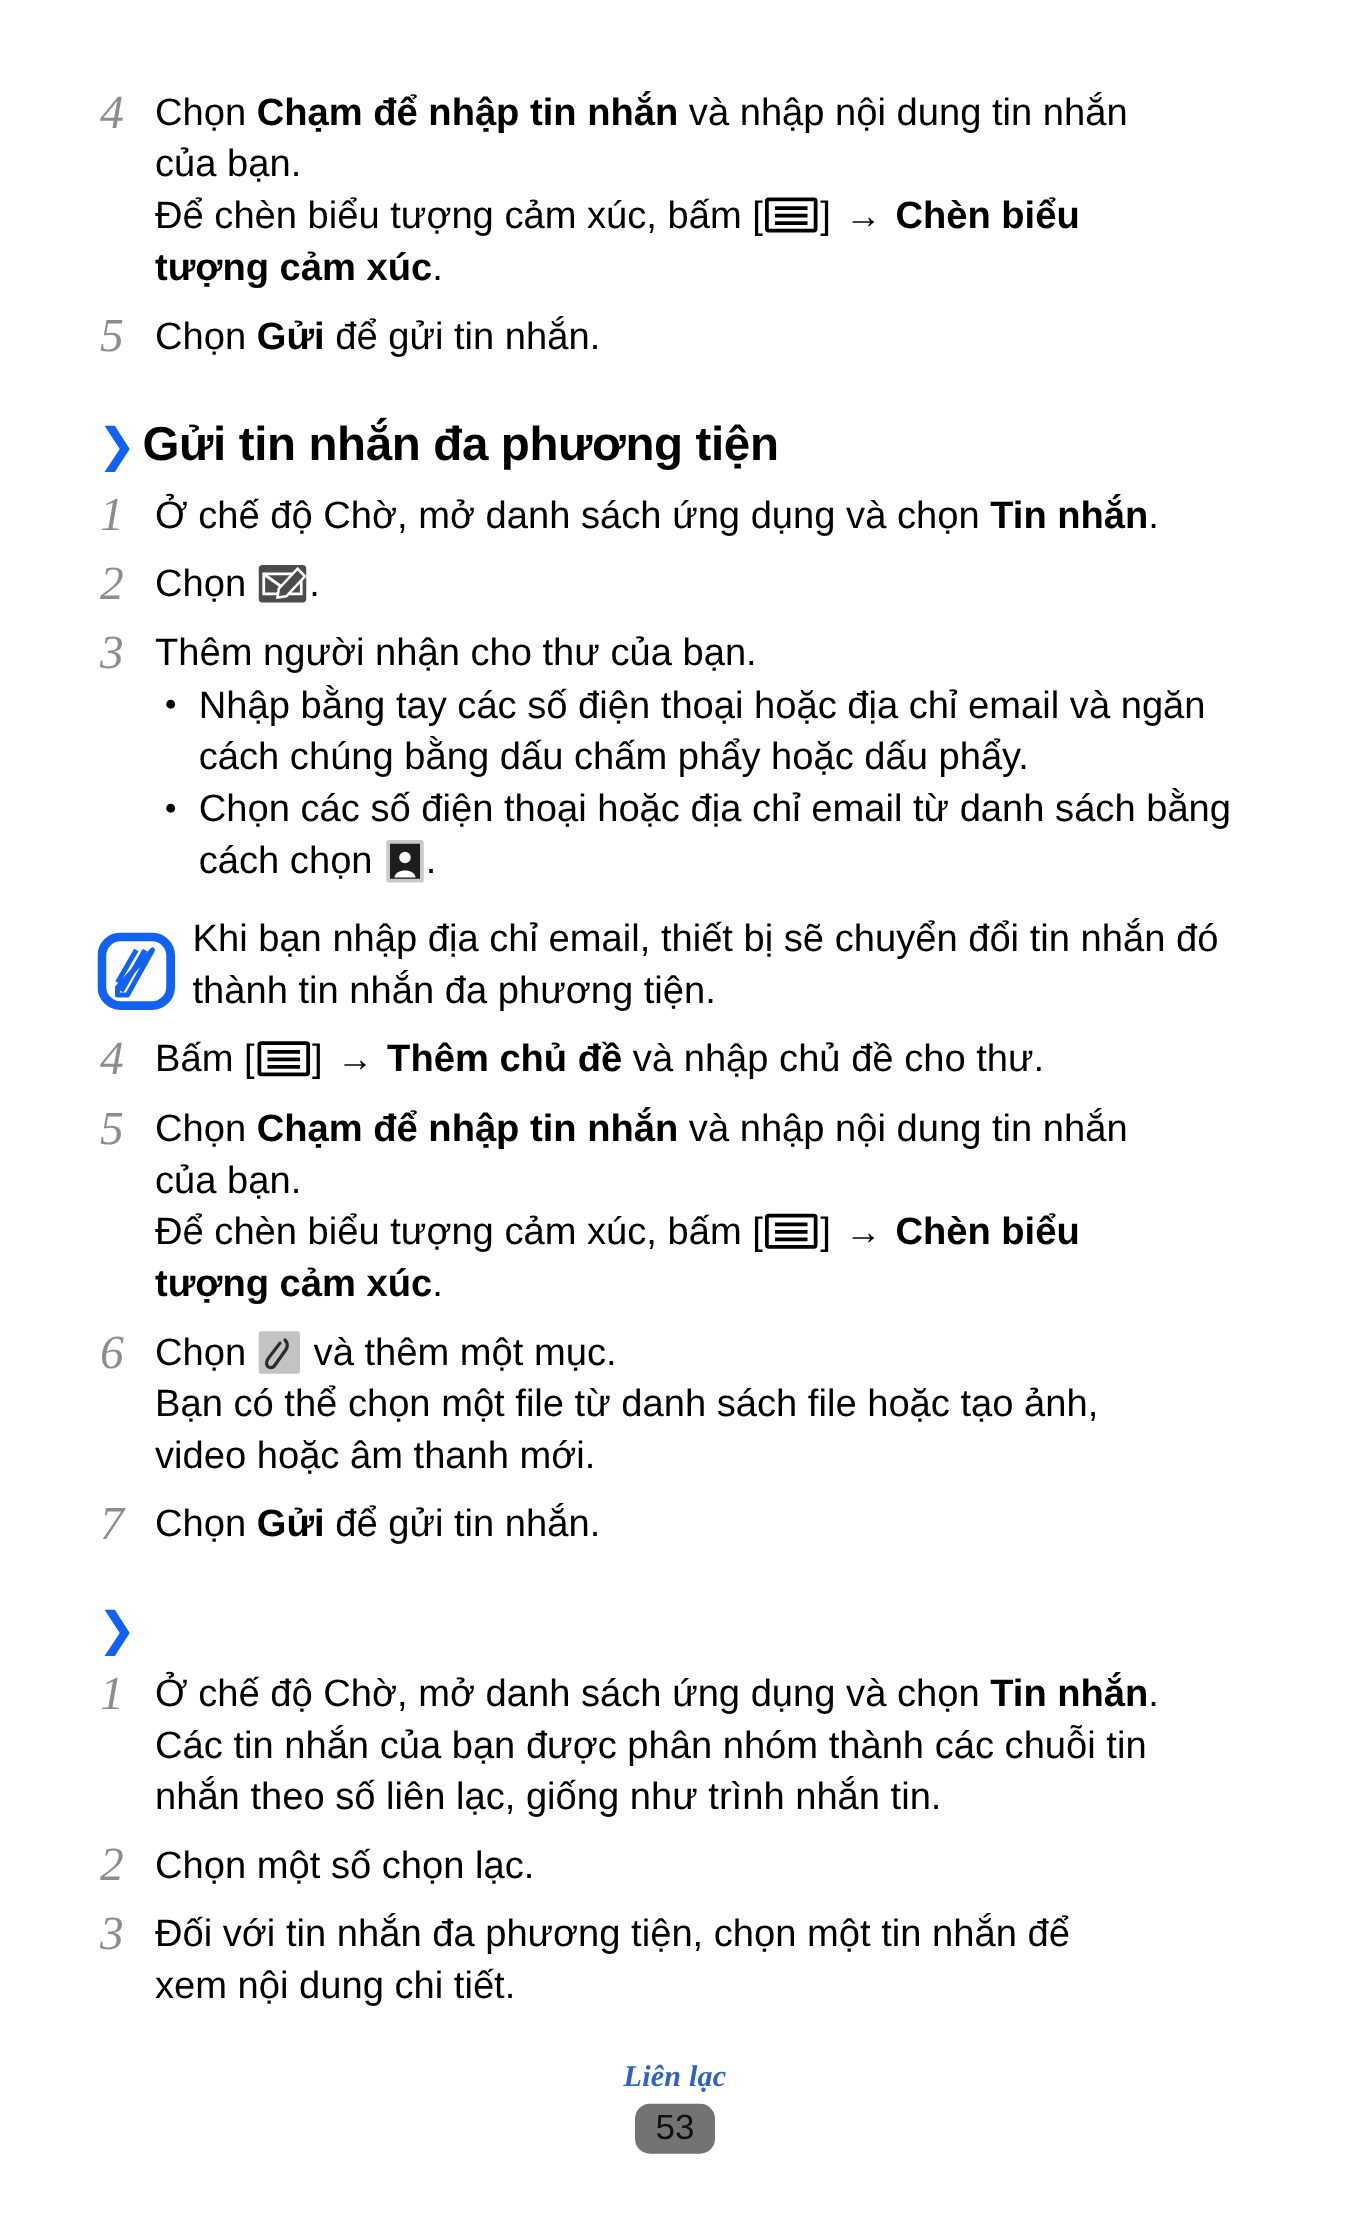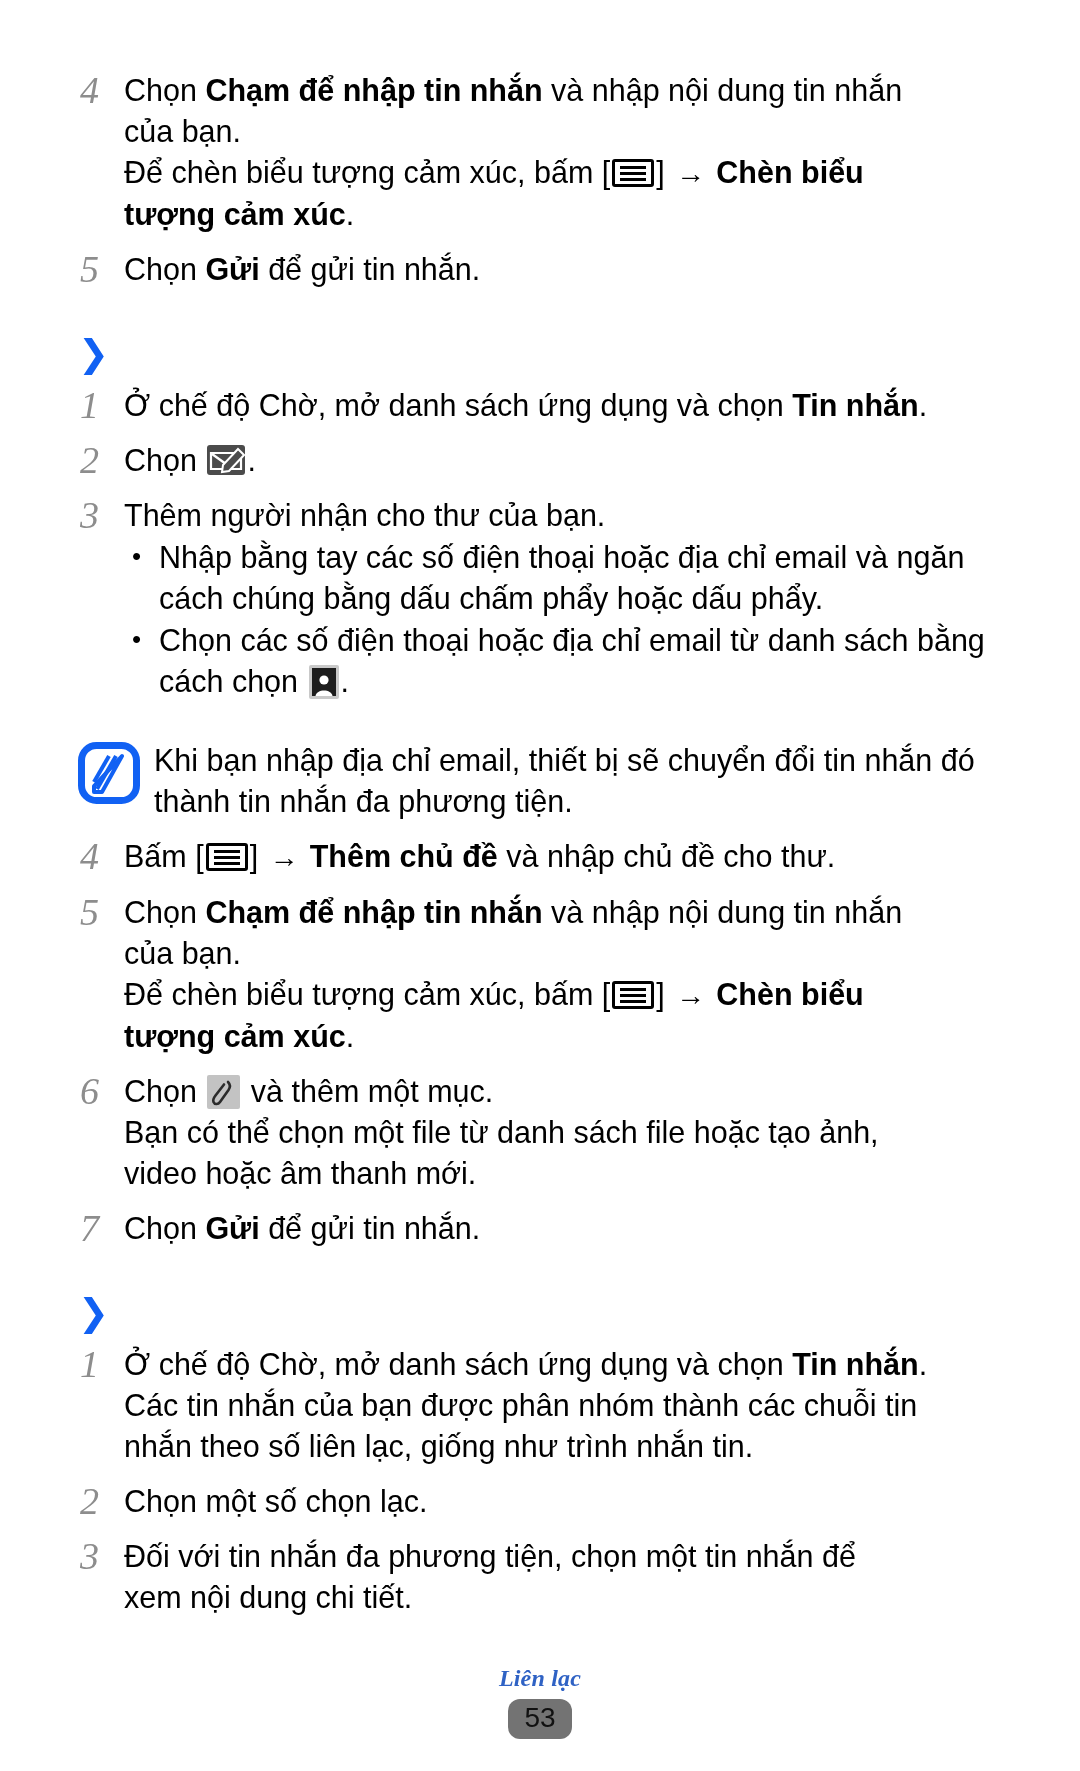--- a/index.html
+++ b/index.html
@@ -90,22 +90,22 @@
   .section-title {
     font-size: 38px;
     font-weight: 700;
     line-height: 44px;
     letter-spacing: -0.3px;
   }
 
   
   .note {
     display: flex;
-    align-items: flex-start;
-    margin-top: 38px;
+    align-items: flex-end;
+    margin-top: 22px;
   }
   .note-icon {
     flex: 0 0 62px;
     margin-right: 14px;
     padding-top: 2px;
   }
   .note-body {
     flex: 1 1 auto;
     font-size: 30.5px;
     line-height: 41px;
@@ -162,21 +162,21 @@
   }
   .icon-menukey i:nth-child(1) { top: 4px; }
   .icon-menukey i:nth-child(2) { top: 10px; }
   .icon-menukey i:nth-child(3) { top: 16px; }
   .arrow { font-size: 29px; padding: 0 3px; }
 
   
   .footer {
     position: absolute;
     left: 0; right: 0;
-    bottom: 32px;
+    bottom: 48px;
     text-align: center;
   }
   .footer-label {
     font-family: "Liberation Serif", "DejaVu Serif", serif;
     font-style: italic;
     font-weight: 700;
     font-size: 24px;
     color: #2f62c4;
     letter-spacing: 0.2px;
   }
@@ -211,20 +211,21 @@
       <div class="step">
         <div class="step-num">5</div>
         <div class="step-body">
           <p><span>Chọn </span><b>Gửi</b><span> để gửi tin nhắn.</span></p>
         </div>
       </div>
     </div>
 
   <div class="section-head">
     <span class="chev">❯</span>
+    <span class="section-title">Gửi tin nhắn đa phương tiện</span>
   </div>
   <div id="mms-steps-1">
       <div class="step">
         <div class="step-num">1</div>
         <div class="step-body">
           <p><span>Ở chế độ Chờ, mở danh sách ứng dụng và chọn </span><b>Tin nhắn</b><span>.</span></p>
         </div>
       </div>
       <div class="step">
         <div class="step-num">2</div>

